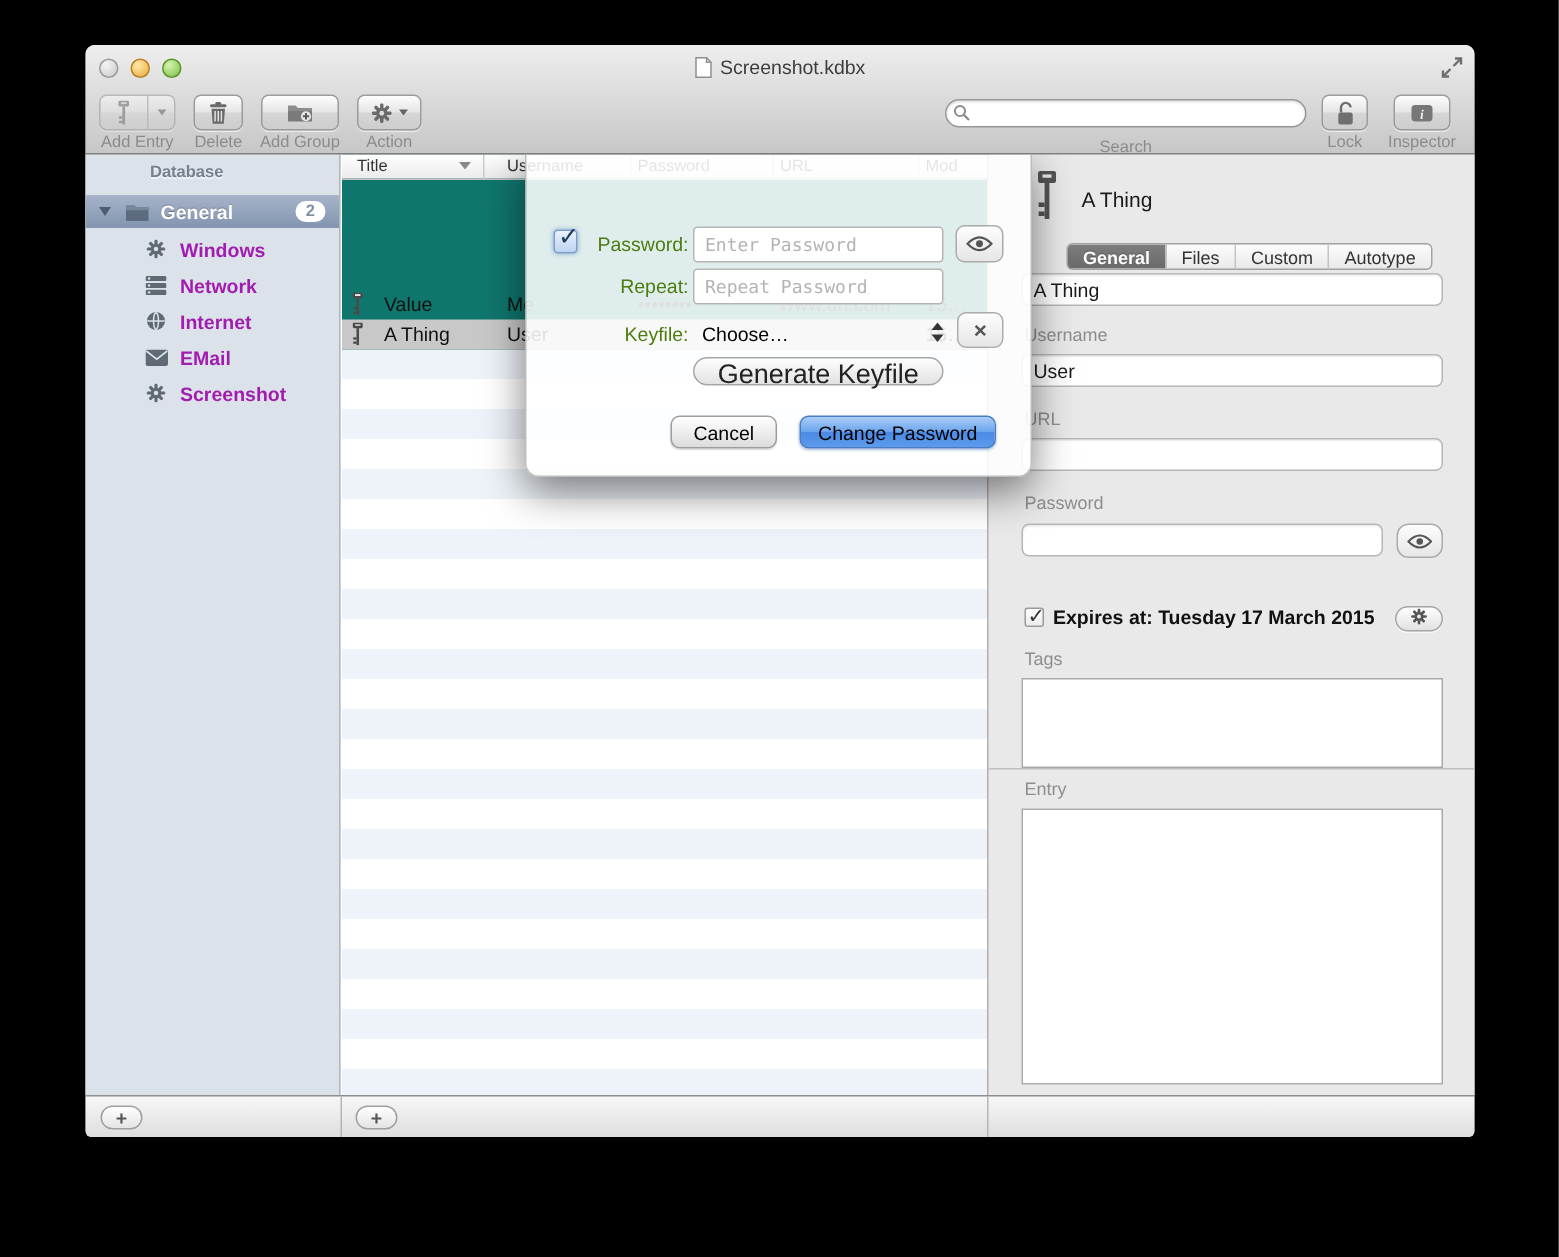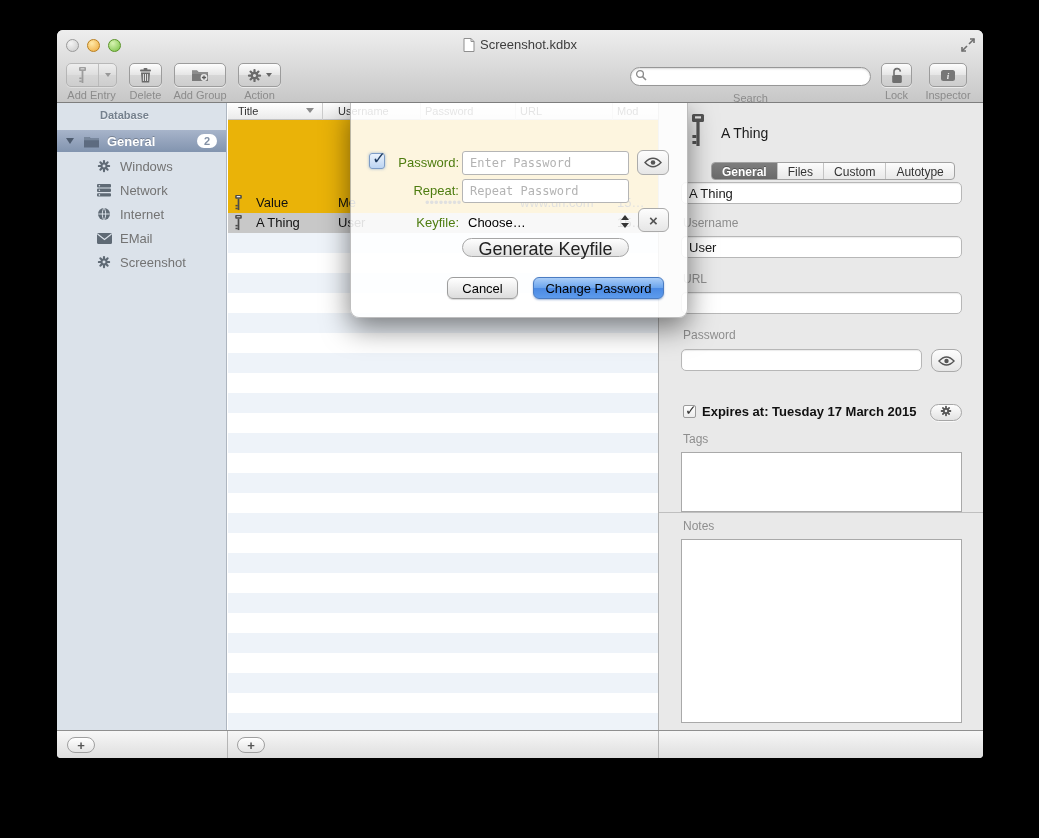--- a/index.html
+++ b/index.html
@@ -36,23 +36,23 @@
   .sidebar{position:absolute;left:0;top:0;width:170px;height:100%;background:#dbe2ea;border-right:1px solid #aeb6c0;}
   .sb-header{position:absolute;left:11px;top:6px;font-size:11px;font-weight:bold;color:#75818e;text-shadow:0 1px 0 rgba(255,255,255,.6);margin-left:32px;}
   .sb-group{position:absolute;left:0;top:27px;width:100%;height:22px;
     background:linear-gradient(#a7b4ca,#8294af);display:flex;align-items:center;}
   .sb-disc{width:0;height:0;border-left:4.5px solid transparent;border-right:4.5px solid transparent;border-top:6px solid #4e5c70;margin-left:9px;}
   .sb-folder{margin-left:9px;}
   .sb-group-name{margin-left:7px;color:#fff;font-weight:bold;font-size:13px;text-shadow:0 -1px 0 rgba(0,0,0,.25);flex:1;}
   .sb-badge{margin-right:9px;background:#fff;border-radius:9px;padding:1px 7px;font-size:11px;font-weight:bold;color:#8290a5;}
   .sb-item{position:absolute;left:0;width:100%;height:24px;display:flex;align-items:center;}
   .sb-item .ic{width:16px;height:16px;margin-left:39px;display:flex;align-items:center;justify-content:center;}
-  .sb-item .lbl{margin-left:8px;font-size:13px;color:#737373;}
+  .sb-item .lbl{margin-left:8px;font-size:13px;color:#a21caf;font-weight:bold;}
   
-  .elist{position:absolute;left:171px;top:0;width:430px;height:100%;background:#eab308;}
+  .elist{position:absolute;left:171px;top:0;width:430px;height:100%;background:#0f766e;}
   .el-header{position:absolute;left:0;top:0;width:100%;height:17px;background:linear-gradient(#ffffff,#ebebeb);
     border-bottom:1px solid #c3c3c3;font-size:11px;color:#333;}
   .el-header .col{position:absolute;top:2px;}
   .hdiv{position:absolute;top:0;width:1px;height:17px;background:#cccccc;}
   .sortarrow{position:absolute;left:78px;top:5px;width:0;height:0;border-left:4px solid transparent;border-right:4px solid transparent;border-top:5px solid #8a8a8a;}
   .el-row{position:absolute;left:0;width:100%;height:20px;font-size:13px;color:#111;}
   .el-row .cell{position:absolute;top:2px;white-space:nowrap;}
   .el-row.sel{background:#c8c8c8;}
   .keyic{position:absolute;left:6px;top:2px;}
   .stripes{position:absolute;left:0;top:130px;width:100%;height:497px;
@@ -439,21 +439,21 @@
                 <circle cx="8" cy="8" r="4"></circle>
                 <circle cx="8" cy="8" r="1.7" fill="#eee"></circle>
               </g>
             </svg>
         </span>
       </div>
 
       <div class="ilabel" style="top:329px;">Tags</div>
       <textarea class="bigbox" style="top: 349px; height: 60px;"></textarea>
       <div class="sectdiv"></div>
-      <div class="ilabel" style="top:416px;">Notes</div>
+      <div class="ilabel" style="top:416px;">Entry</div>
       <textarea class="bigbox" style="top: 436px; height: 184px;"></textarea>
     </div>
   </div>
 
   <div class="footer">
     <div class="fdiv" style="left:170px;"></div>
     <div class="fdiv" style="left:601px;"></div>
     <div class="plusbtn" style="left:10px;">
         <span>+</span>
       </div>

